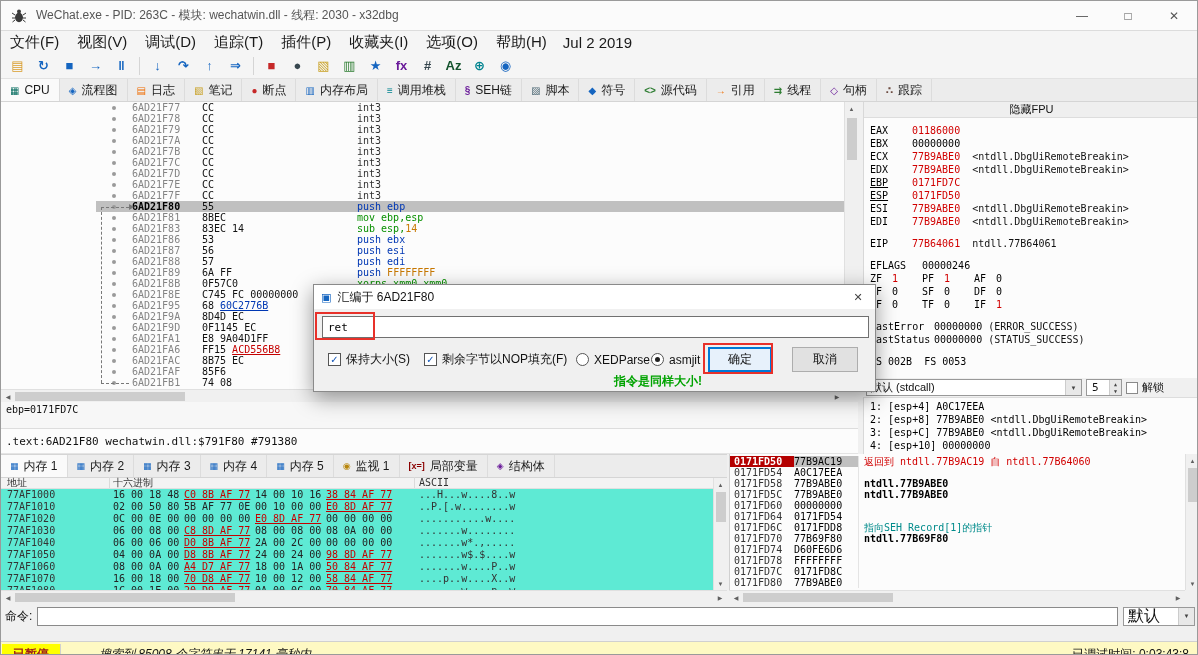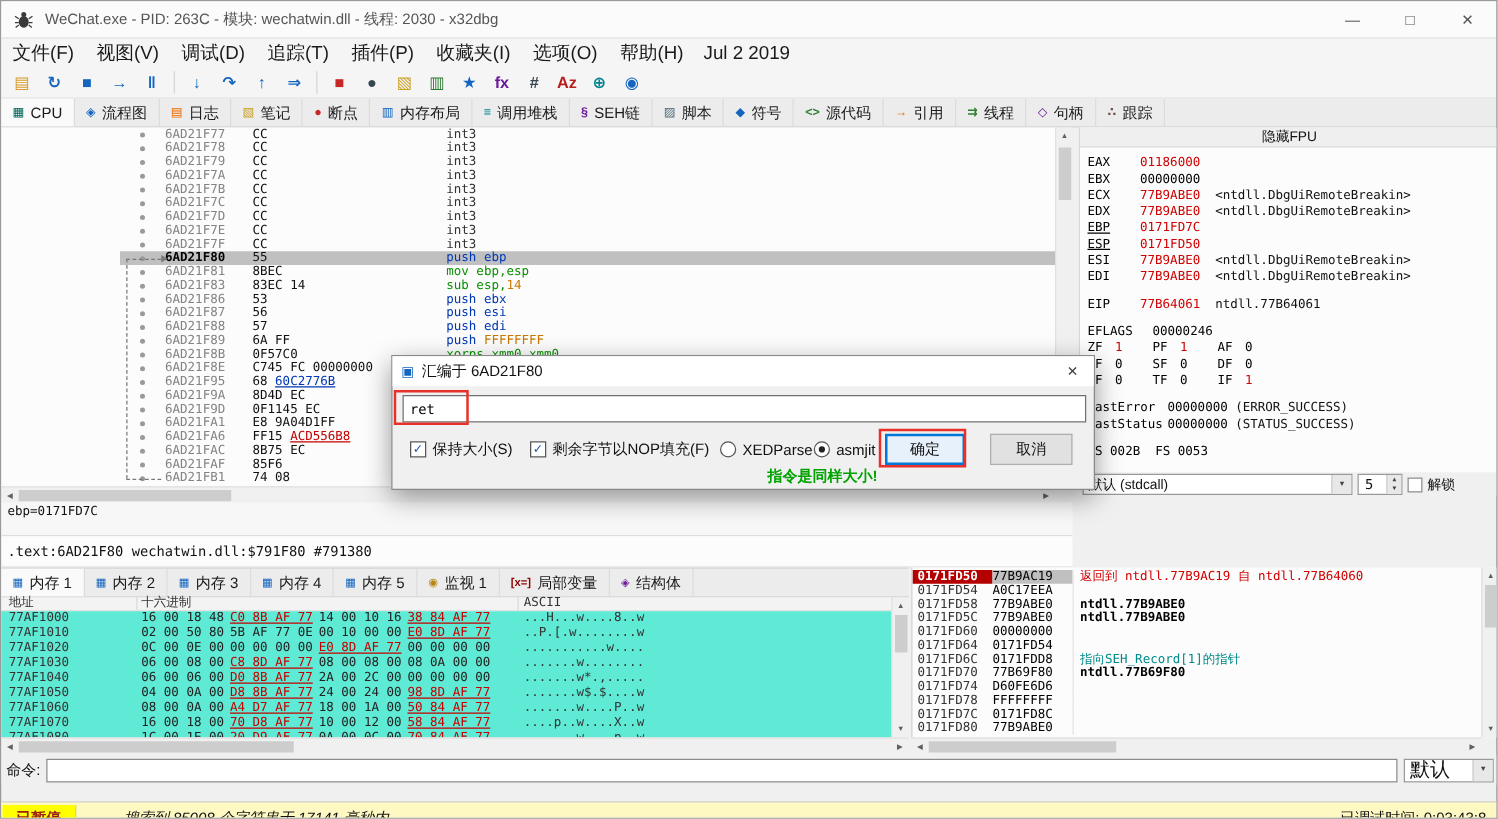--- a/index.html
+++ b/index.html
@@ -221,21 +221,21 @@
       <div class="tbtn">
         <span style="color: rgb(21, 101, 192);">★</span>
       </div>
       <div class="tbtn">
         <span style="color: rgb(106, 27, 154);">fx</span>
       </div>
       <div class="tbtn">
         <span style="color: rgb(55, 71, 79);">#</span>
       </div>
       <div class="tbtn">
-        <span style="color: #b91c1c;">Az</span>
+        <span style="color: #14532d;">Az</span>
       </div>
       <div class="tbtn">
         <span style="color: rgb(0, 131, 143);">⊕</span>
       </div>
       <div class="tbtn">
         <span style="color: rgb(21, 101, 192);">◉</span>
       </div>
     </div>
 
   <div id="tabbar">
@@ -568,20 +568,26 @@
         <span>▲</span>
         <span>▼</span>
       </span>
     </div>
     <div id="conv-lock">
       <span class="cbx"></span>
       <span>解锁</span>
     </div>
   </div>
 
+  <div id="args" class="mono">
+      <div class="arow">1: [esp+4] A0C17EEA</div>
+      <div class="arow">2: [esp+8] 77B9ABE0 &lt;ntdll.DbgUiRemoteBreakin&gt;</div>
+      <div class="arow">3: [esp+C] 77B9ABE0 &lt;ntdll.DbgUiRemoteBreakin&gt;</div>
+      <div class="arow">4: [esp+10] 00000000</div>
+    </div>
 
   <div id="btabs">
       <div class="btab on">
         <span class="bticon" style="color: rgb(21, 101, 192);">▦</span>
         <span>内存 1</span>
       </div>
       <div class="btab">
         <span class="bticon" style="color: rgb(21, 101, 192);">▦</span>
         <span>内存 2</span>
       </div>

